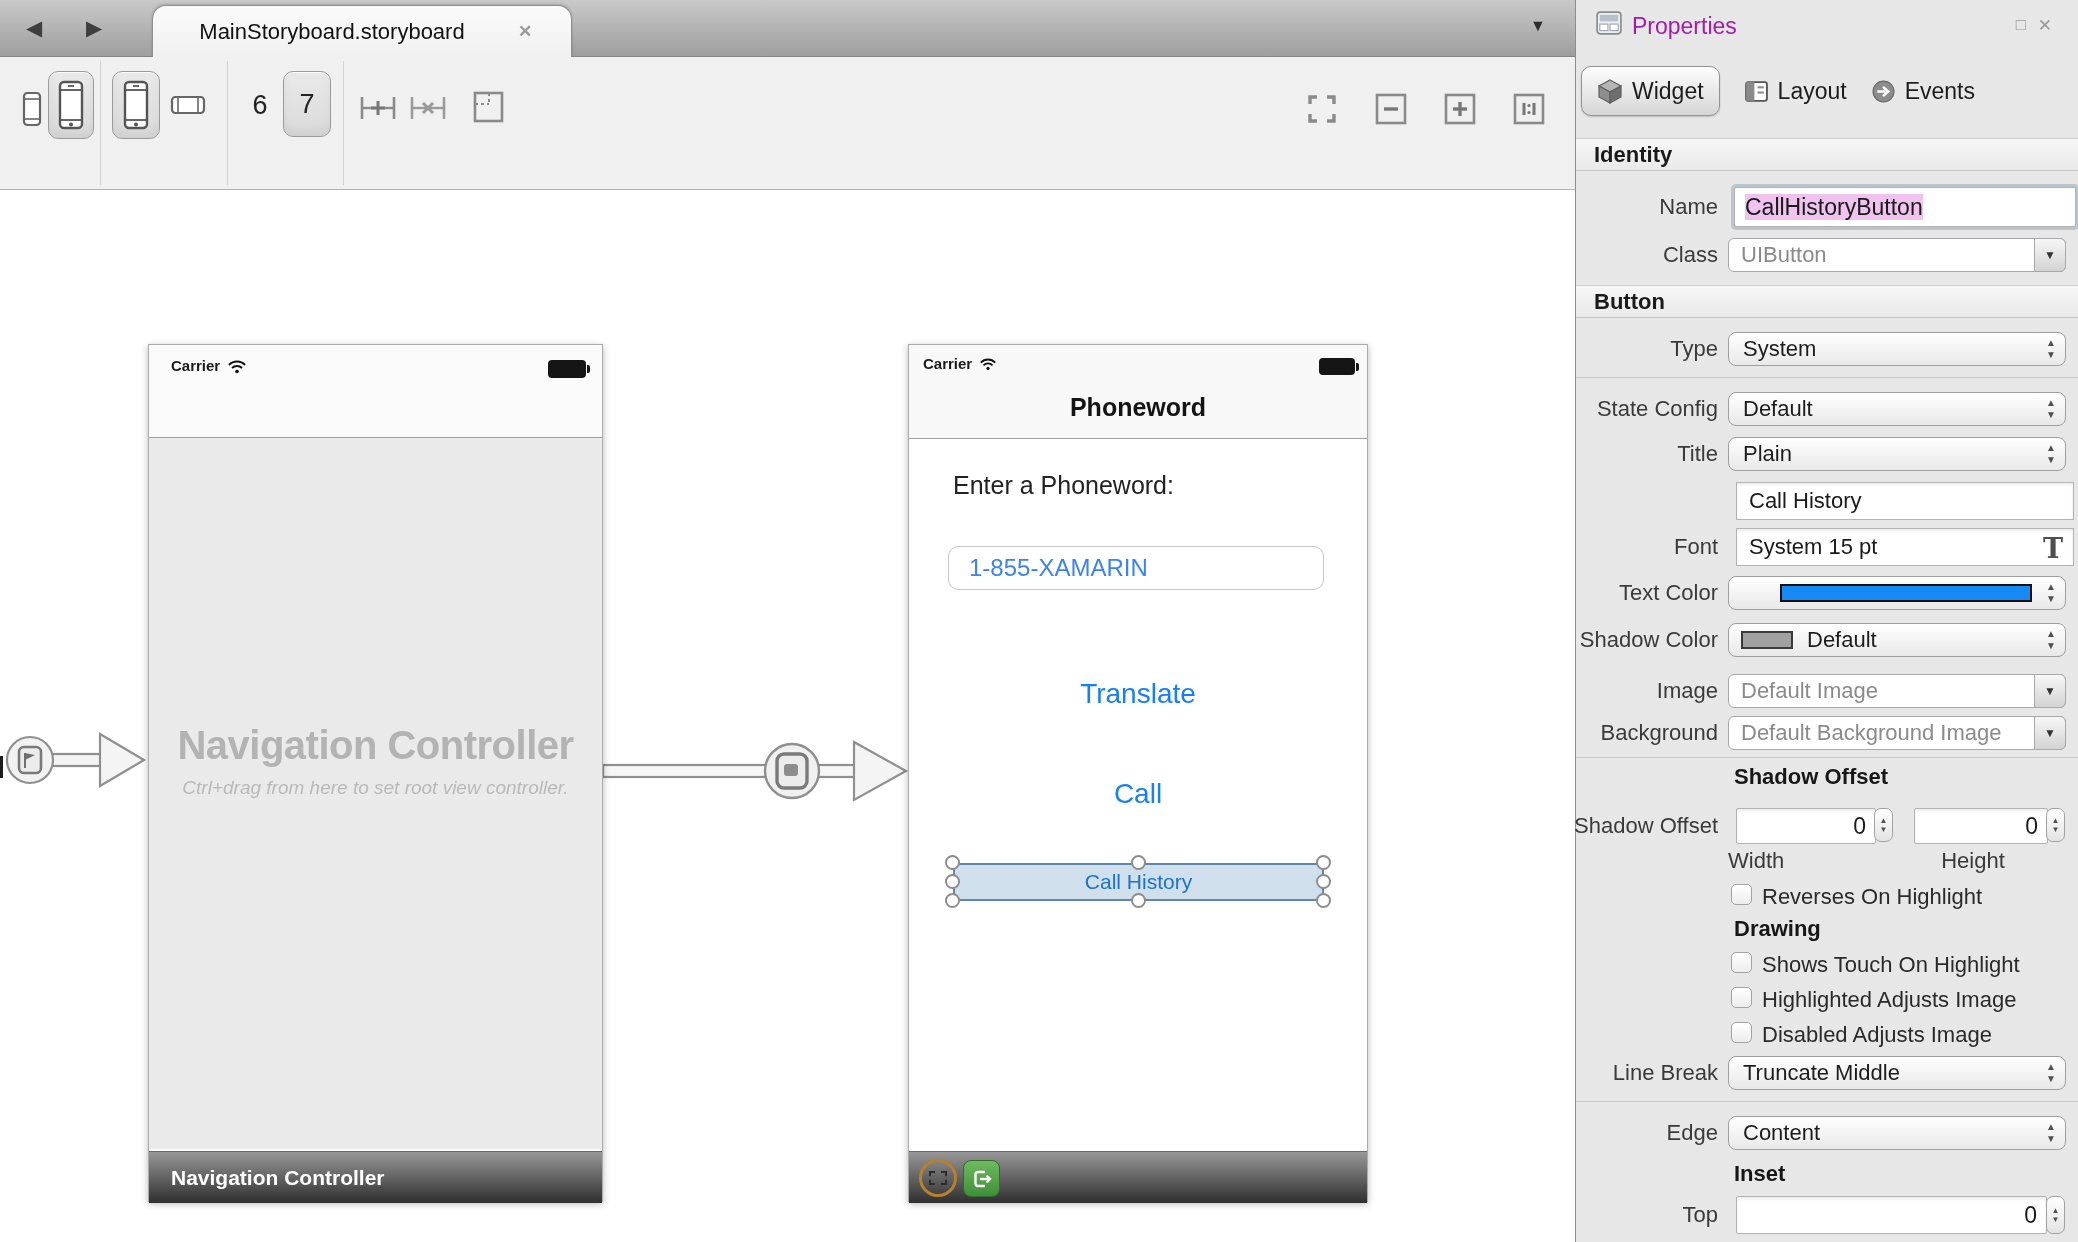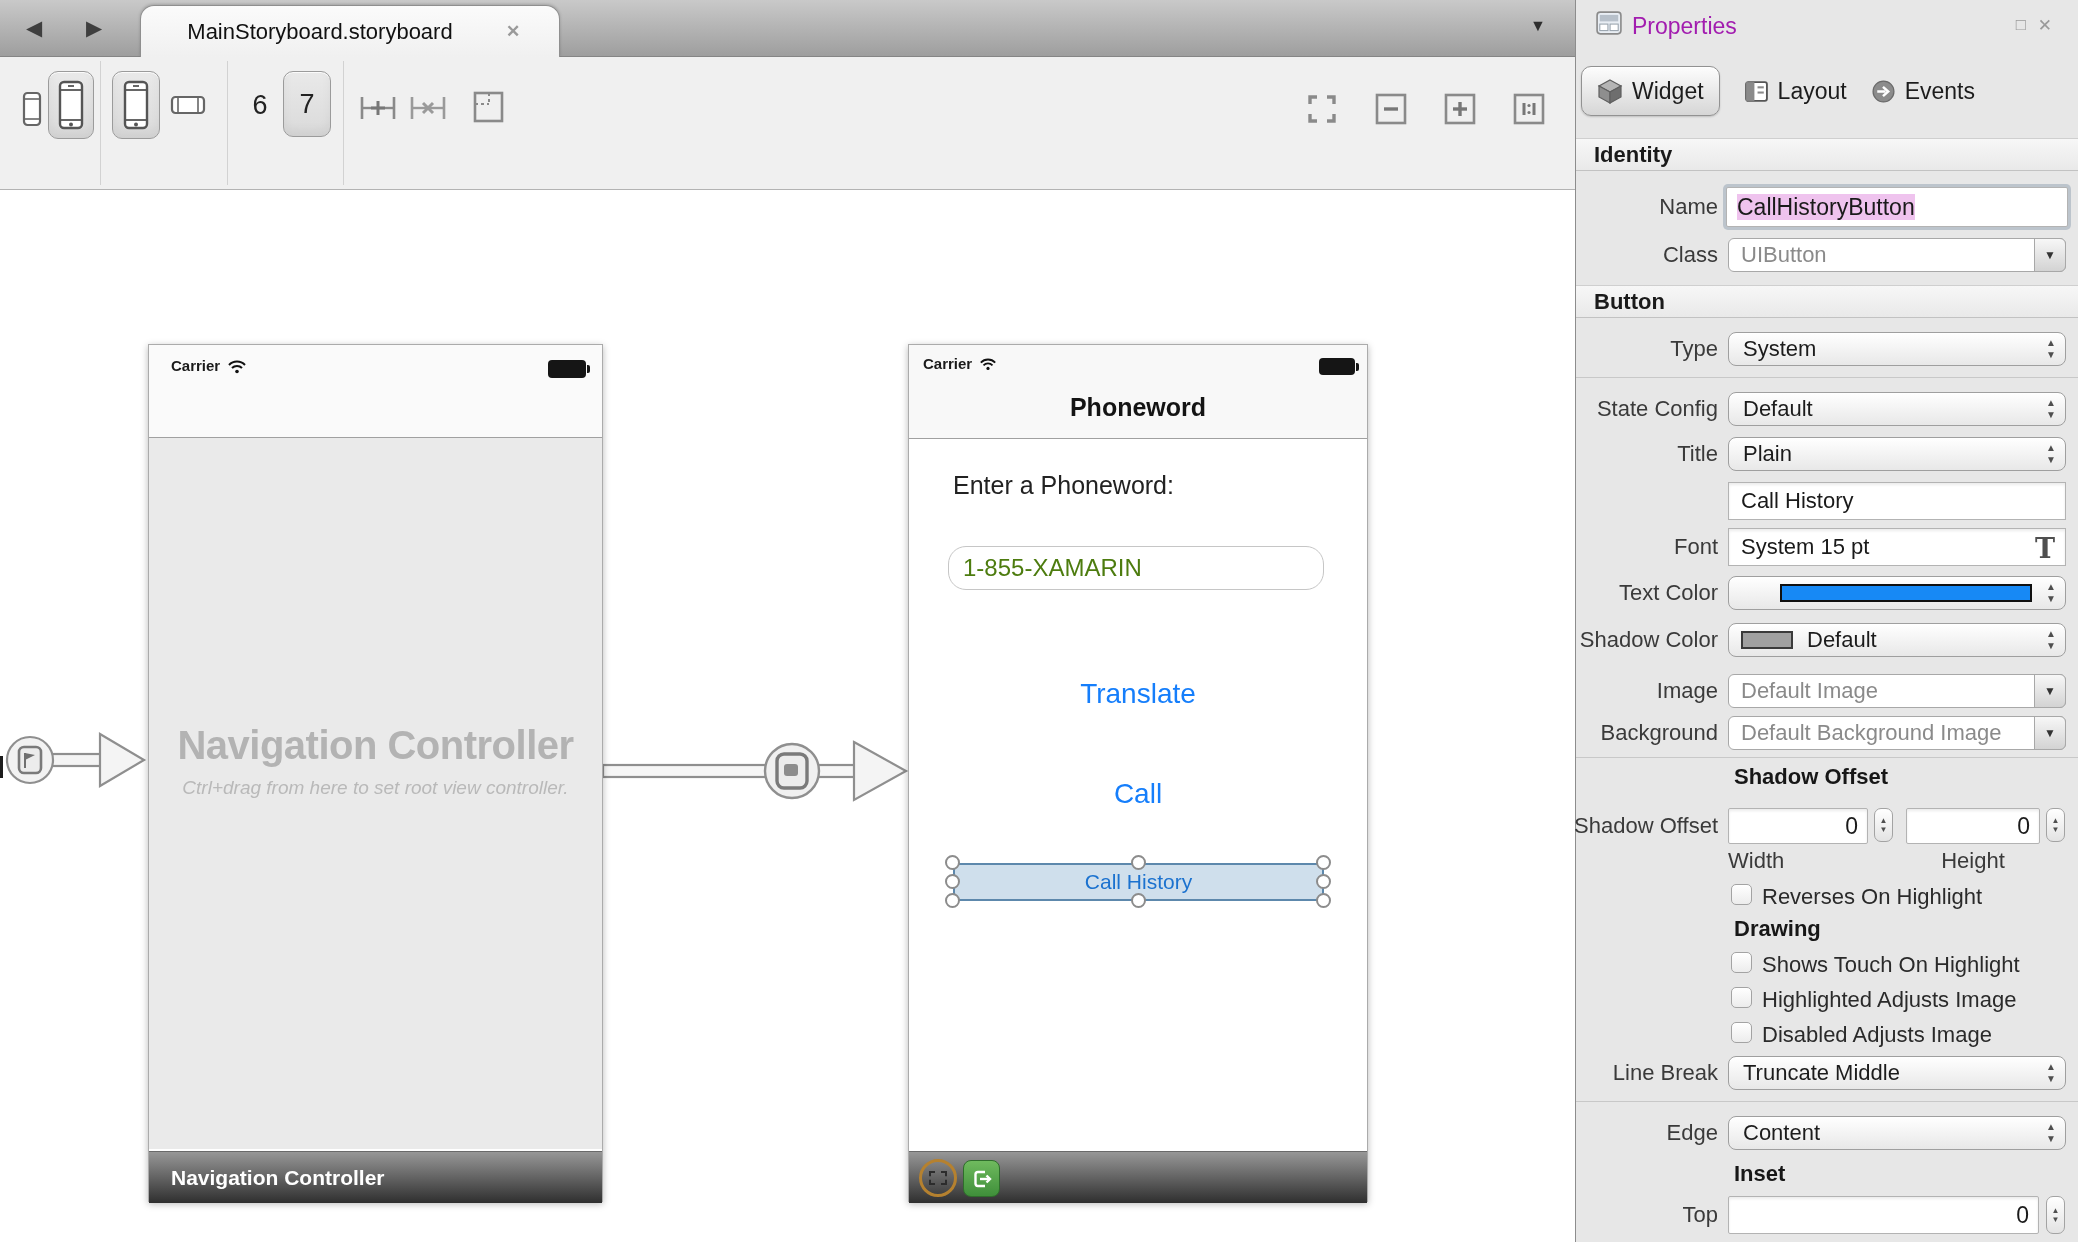--- a/index.html
+++ b/index.html
@@ -5,21 +5,21 @@
   * { margin:0; padding:0; box-sizing:border-box; }
   html,body { width:2078px; height:1242px; overflow:hidden;
     font-family:"Liberation Sans", sans-serif; background:#fff; }
   .abs { position:absolute; }
 
   
   .tabbar { position:absolute; top:0; left:0; width:1575px; height:57px;
     background:linear-gradient(#c9c9c9,#9e9e9e); border-bottom:1px solid #858585; }
   .navbtn { position:absolute; top:10px; width:40px; height:36px; text-align:center;
     line-height:36px; font-size:21px; color:#3f3f3f; }
-  .tab { position:absolute; left:140px; top:5px; width:420px; height:52px;
+  .tab { position:absolute; left:152px; top:5px; width:420px; height:52px;
     background:linear-gradient(#fbfbfb,#f0f0f0); border:1px solid #8f8f8f; border-bottom:none;
     border-radius:14px 14px 0 0; box-shadow:0 -1px 3px rgba(0,0,0,.18); }
   .tab-title { position:absolute; left:0; right:60px; top:0; height:52px; line-height:52px;
     text-align:center; font-size:22px; color:#111; }
   .tab-close { position:absolute; right:34px; top:14px; width:24px; height:24px;
     line-height:24px; text-align:center; font-size:17px; color:#9a9a9a; font-weight:bold; }
   .overflow { position:absolute; left:1530px; top:17px; font-size:16px; color:#2e2e2e; }
 
   
   .toolbar { position:absolute; top:57px; left:0; width:1575px; height:133px;
@@ -52,22 +52,22 @@
   .nc-hint { position:absolute; left:0; right:0; top:432px; text-align:center;
     font-size:19px; font-style:italic; color:#b9b9b9; }
   .ph-footer { position:absolute; left:0; right:0; top:806px; height:52px;
     background:linear-gradient(#979797,#5e5e5e 55%,#2f2f2f); border-top:1px solid #6a6a6a; }
   .nc-footer-label { position:absolute; left:22px; top:0; height:52px; line-height:52px;
     color:#fff; font-weight:bold; font-size:21px; }
   .pw-navtitle { position:absolute; left:0; right:0; top:48px; text-align:center;
     font-size:25px; font-weight:bold; color:#141414; }
   .pw-prompt { position:absolute; left:44px; top:126px; font-size:25px; color:#222; }
   .pw-field { position:absolute; left:39px; top:201px; width:376px; height:44px;
-    border:1px solid #c6c6c6; border-radius:18px; background:#fff; font-size:24px;
-    color:#4d7c0f; line-height:42px; padding-left:14px; }
+    border:1px solid #c6c6c6; border-radius:10px; background:#fff; font-size:24px;
+    color:#3b82f6; line-height:42px; padding-left:20px; }
   .btn-blue { position:absolute; left:0; right:0; text-align:center; font-size:28px; color:#157efb; }
   .ch-btn { position:absolute; left:44px; top:518px; width:371px; height:38px;
     background:#cfdfec; border:2px solid #5d88ac; text-align:center; line-height:34px;
     font-size:21px; color:#1b72cf; }
   .hdl { position:absolute; width:15px; height:15px; border-radius:50%; background:#fff;
     border:2px solid #8c8c8c; }
   .vc-circle-icon { position:absolute; left:10px; top:7px; width:38px; height:38px;
     border-radius:50%; border:3px solid #b5812f; display:flex; align-items:center; justify-content:center; }
   .vc-circle-icon i { display:block; width:18px; height:14px; border:2px dashed #2c2c2c; }
   .exit-icon { position:absolute; left:54px; top:8px; width:37px; height:37px; border-radius:8px;
@@ -99,21 +99,21 @@
   .ud { position:absolute; right:9px; top:4px; display:flex; flex-direction:column;
     align-items:center; }
   .ud b { font-size:10px; line-height:12px; color:#4f4f4f; font-weight:normal; }
   .combo { position:absolute; left:152px; width:338px; height:34px; border:1px solid #a8a8a8;
     border-radius:6px; background:#fff; line-height:32px; padding-left:12px; color:#8a8a8a; }
   .combo-btn { position:absolute; right:-1px; top:-1px; width:32px; height:34px;
     border:1px solid #a8a8a8; border-radius:0 6px 6px 0;
     background:linear-gradient(#f7f7f7,#d3d3d3); text-align:center; line-height:32px;
     font-size:12px; color:#333; }
   .pfield { position:absolute; background:#fff; border:1px solid #b3b3b3;
-    box-shadow:inset 0 2px 3px rgba(0,0,0,.08); line-height:34px; color:#1a1a1a; }
+    box-shadow:inset 0 2px 3px rgba(0,0,0,.08); line-height:34px; color:#1a1a1a;margin-left:8px; }
   .num { text-align:right; padding-right:9px; font-size:23px; }
   .stepper { position:absolute; width:19px; height:34px; border:1px solid #a3a3a3;
     border-radius:7px; background:linear-gradient(#fff,#e3e3e3); display:flex;
     flex-direction:column; align-items:center; justify-content:center; }
   .stepper b { font-size:8px; line-height:9px; color:#4f4f4f; font-weight:normal; }
   .cbox { position:absolute; left:155px; width:21px; height:21px; border:1px solid #a3a3a3;
     border-radius:5px; background:linear-gradient(#fff,#ececec); box-shadow:inset 0 1px 0 #fff; }
   .cblabel { position:absolute; left:186px; color:#2a2a2a; }
   .swatch-blue { position:absolute; left:51px; top:7px; width:252px; height:18px;
     background:#1789f5; border:2px solid #101010; }

